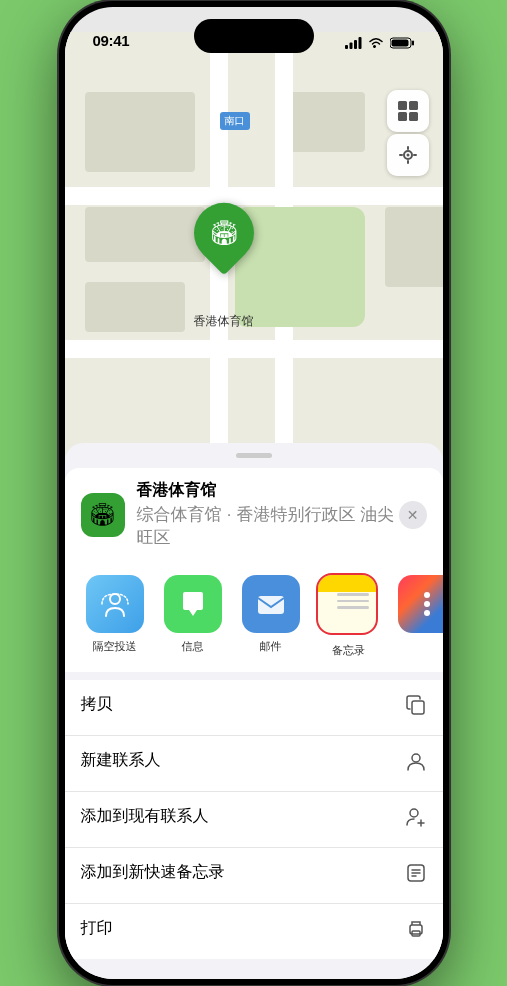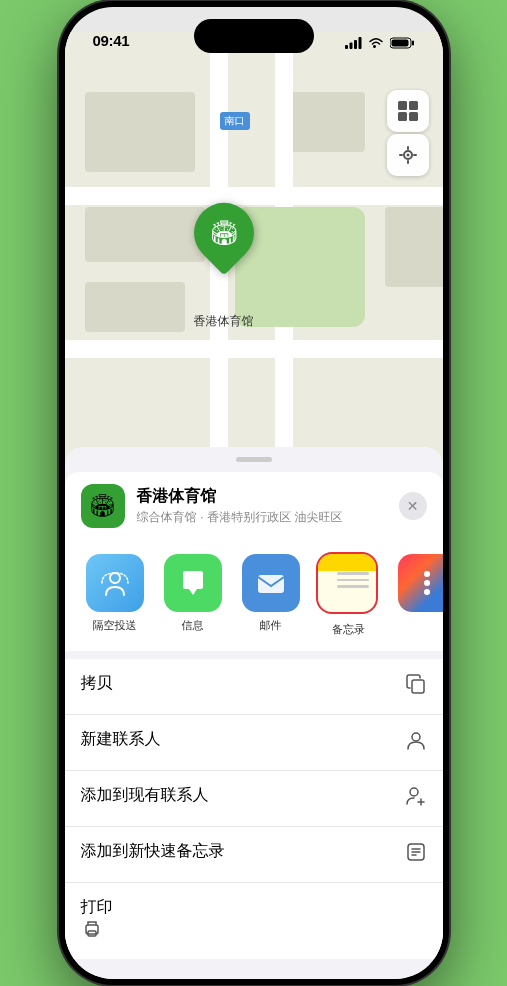--- a/index.html
+++ b/index.html
@@ -205,21 +205,21 @@
       margin-right: 12px;
       flex-shrink: 0;
     }
     .venue-text { flex: 1; }
     .venue-name {
       font-size: 16px;
       font-weight: 600;
       color: #000;
     }
     .venue-sub {
-      font-size: 12px;
+      font-size: 17px;
       color: #888;
       margin-top: 2px;
     }
     .close-btn {
       width: 28px;
       height: 28px;
       background: #e5e5ea;
       border-radius: 50%;
       display: flex;
       align-items: center;
@@ -289,21 +289,21 @@
       margin: 8px 0 0;
       background: #fff;
     }
     .action-item {
       display: flex;
       align-items: flex-start;
       justify-content: space-between;
       padding: 14px 16px;
       border-bottom: 0.5px solid #e5e5e5;
     }
-    .action-item:last-child { border-bottom: none; flex-direction: column; }
+    .action-item:last-child { border-bottom: none; }
     .action-label {
       font-size: 16px;
       color: #000;
     }
     .action-icon {
       font-size: 20px;
       color: #555;
     }
     
     .home-indicator {

